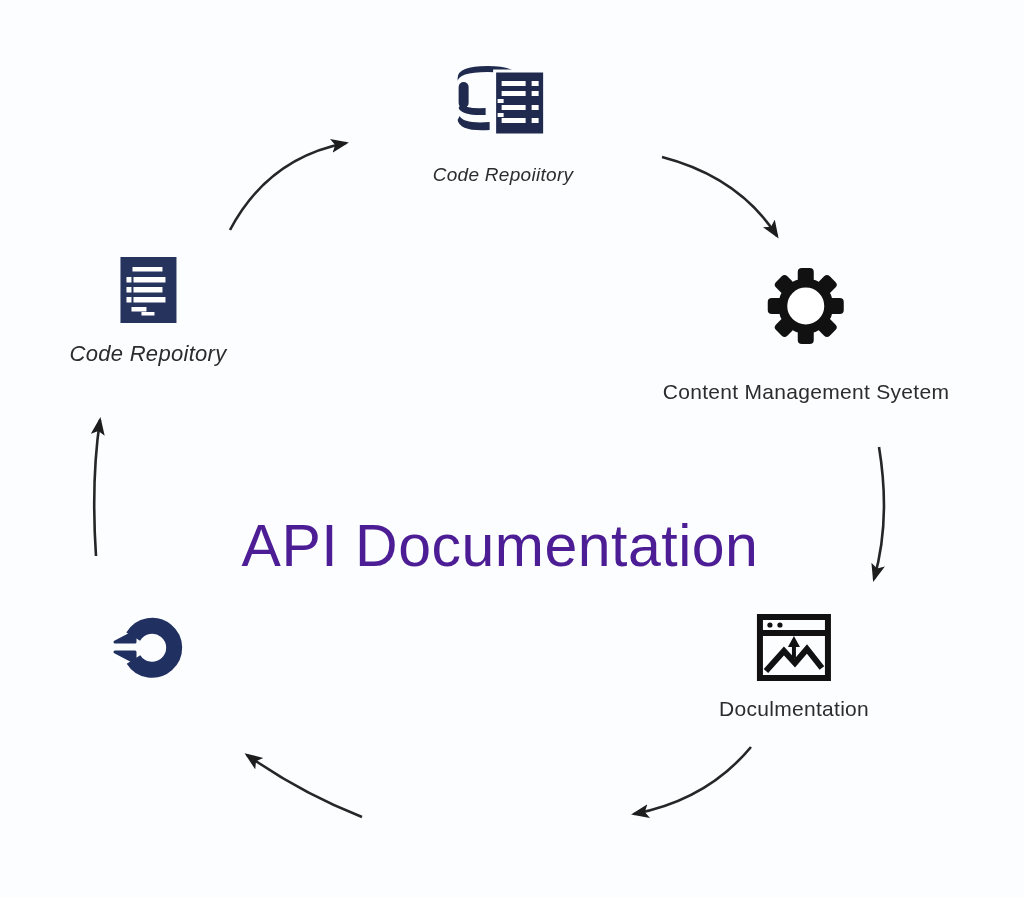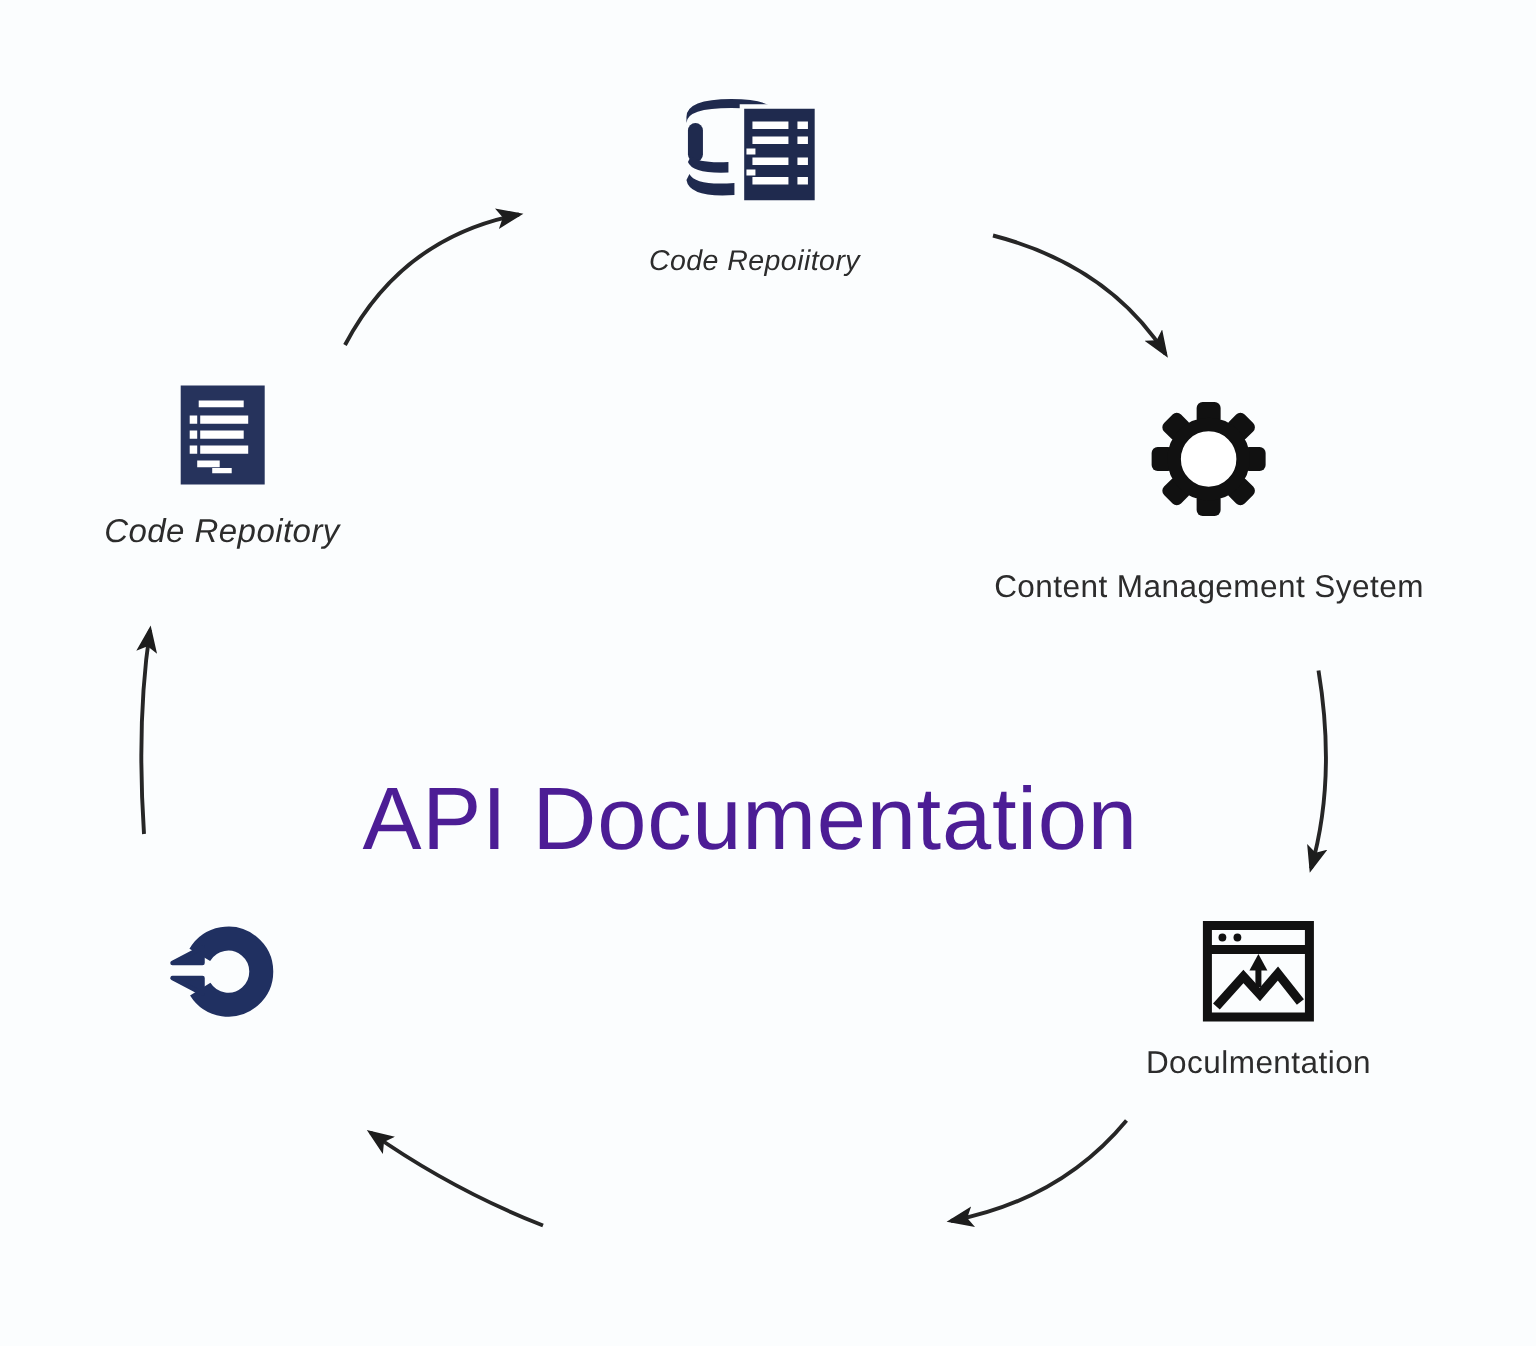--- a/index.html
+++ b/index.html
@@ -19,21 +19,21 @@
   }
   .node .label{
     font-size:21px;color:#2c2c2c;letter-spacing:.3px;white-space:nowrap;
   }
   #node-top{left:503px;top:58px;}
   #node-top .icon{height:82px;}
   #node-top .label{margin-top:24px;font-size:19px;font-style:italic;}
   #node-right{left:806px;top:265px;gap:26px;}
   #node-right .icon{height:82px;}
   #node-right .label{margin-top:7px;}
-  #node-bottom-right{left:839px;top:606px;}
+  #node-bottom-right{left:794px;top:606px;}
   #node-bottom-right .icon{height:82px;}
   #node-bottom-right .label{margin-top:9px;}
   #node-bottom{left:500px;top:728px;}
   #node-bottom .icon{height:82px;}
   #node-bottom .label{margin-top:9px;}
   #node-bottom-left{left:148px;top:608px;}
   #node-bottom-left .icon{height:78px;}
   #node-bottom-left .label{margin-top:12px;}
   #node-top-left{left:148px;top:256px;font-style:italic;}
   #node-top-left .icon{height:70px;}

